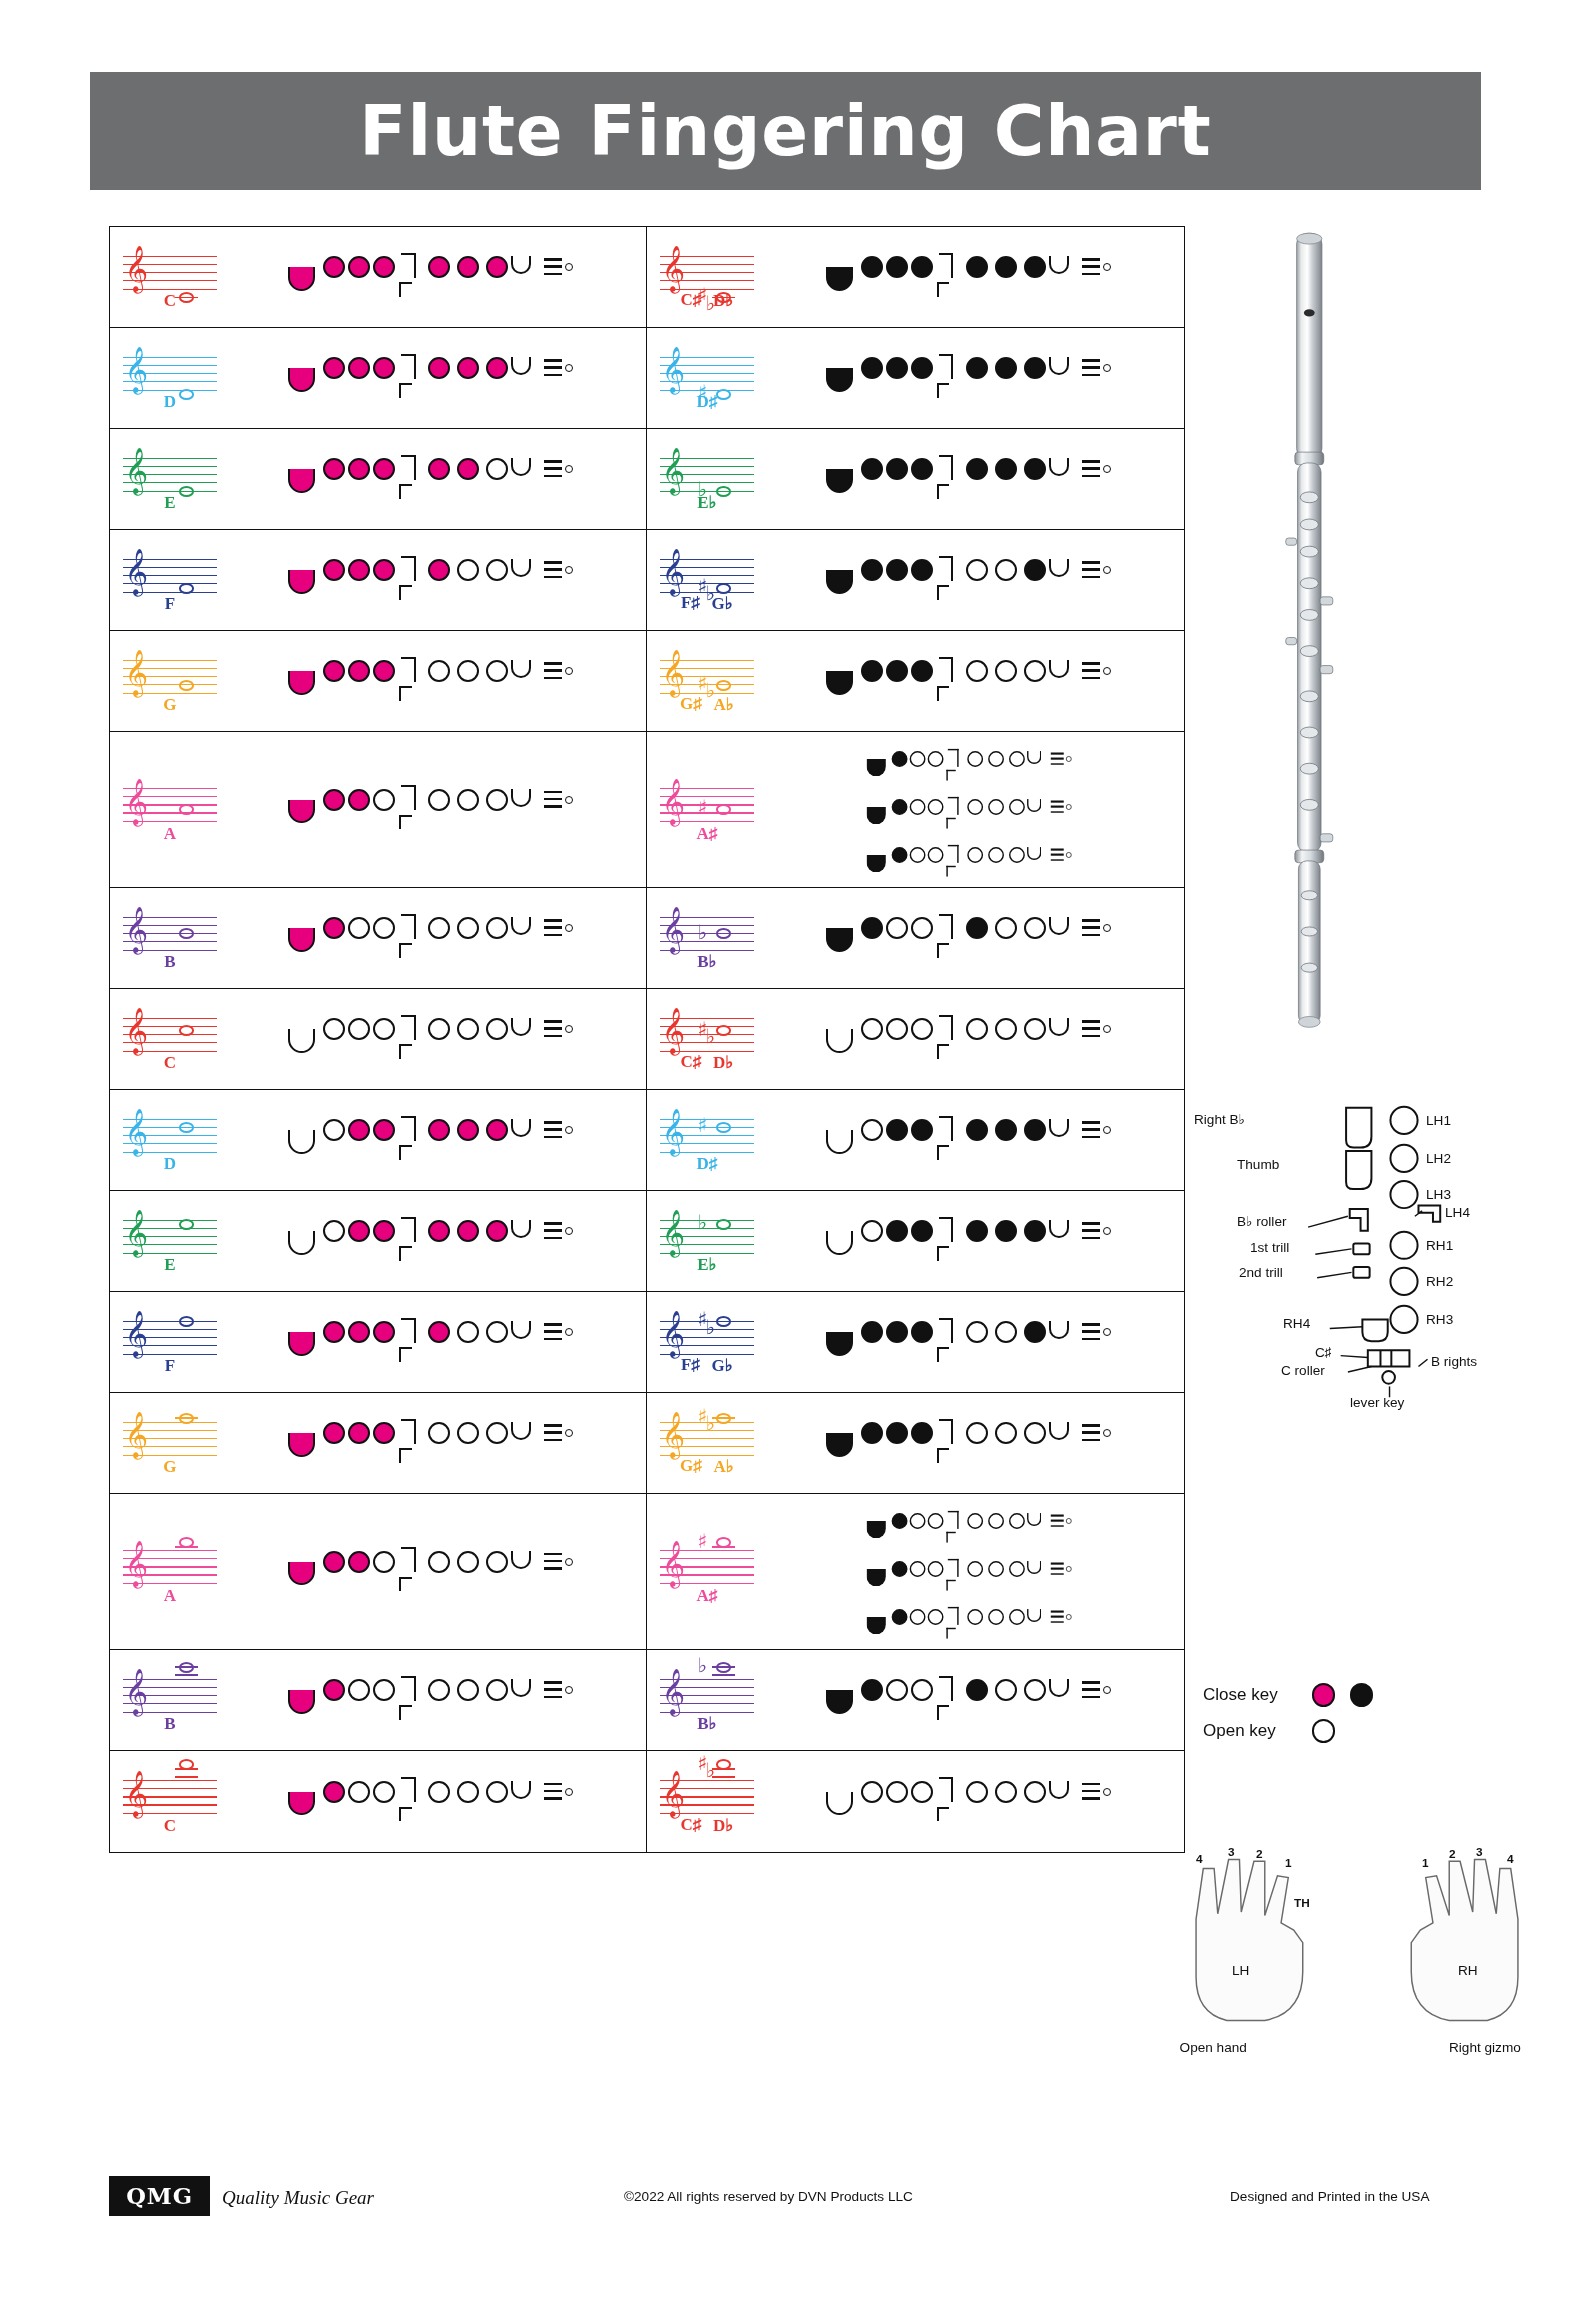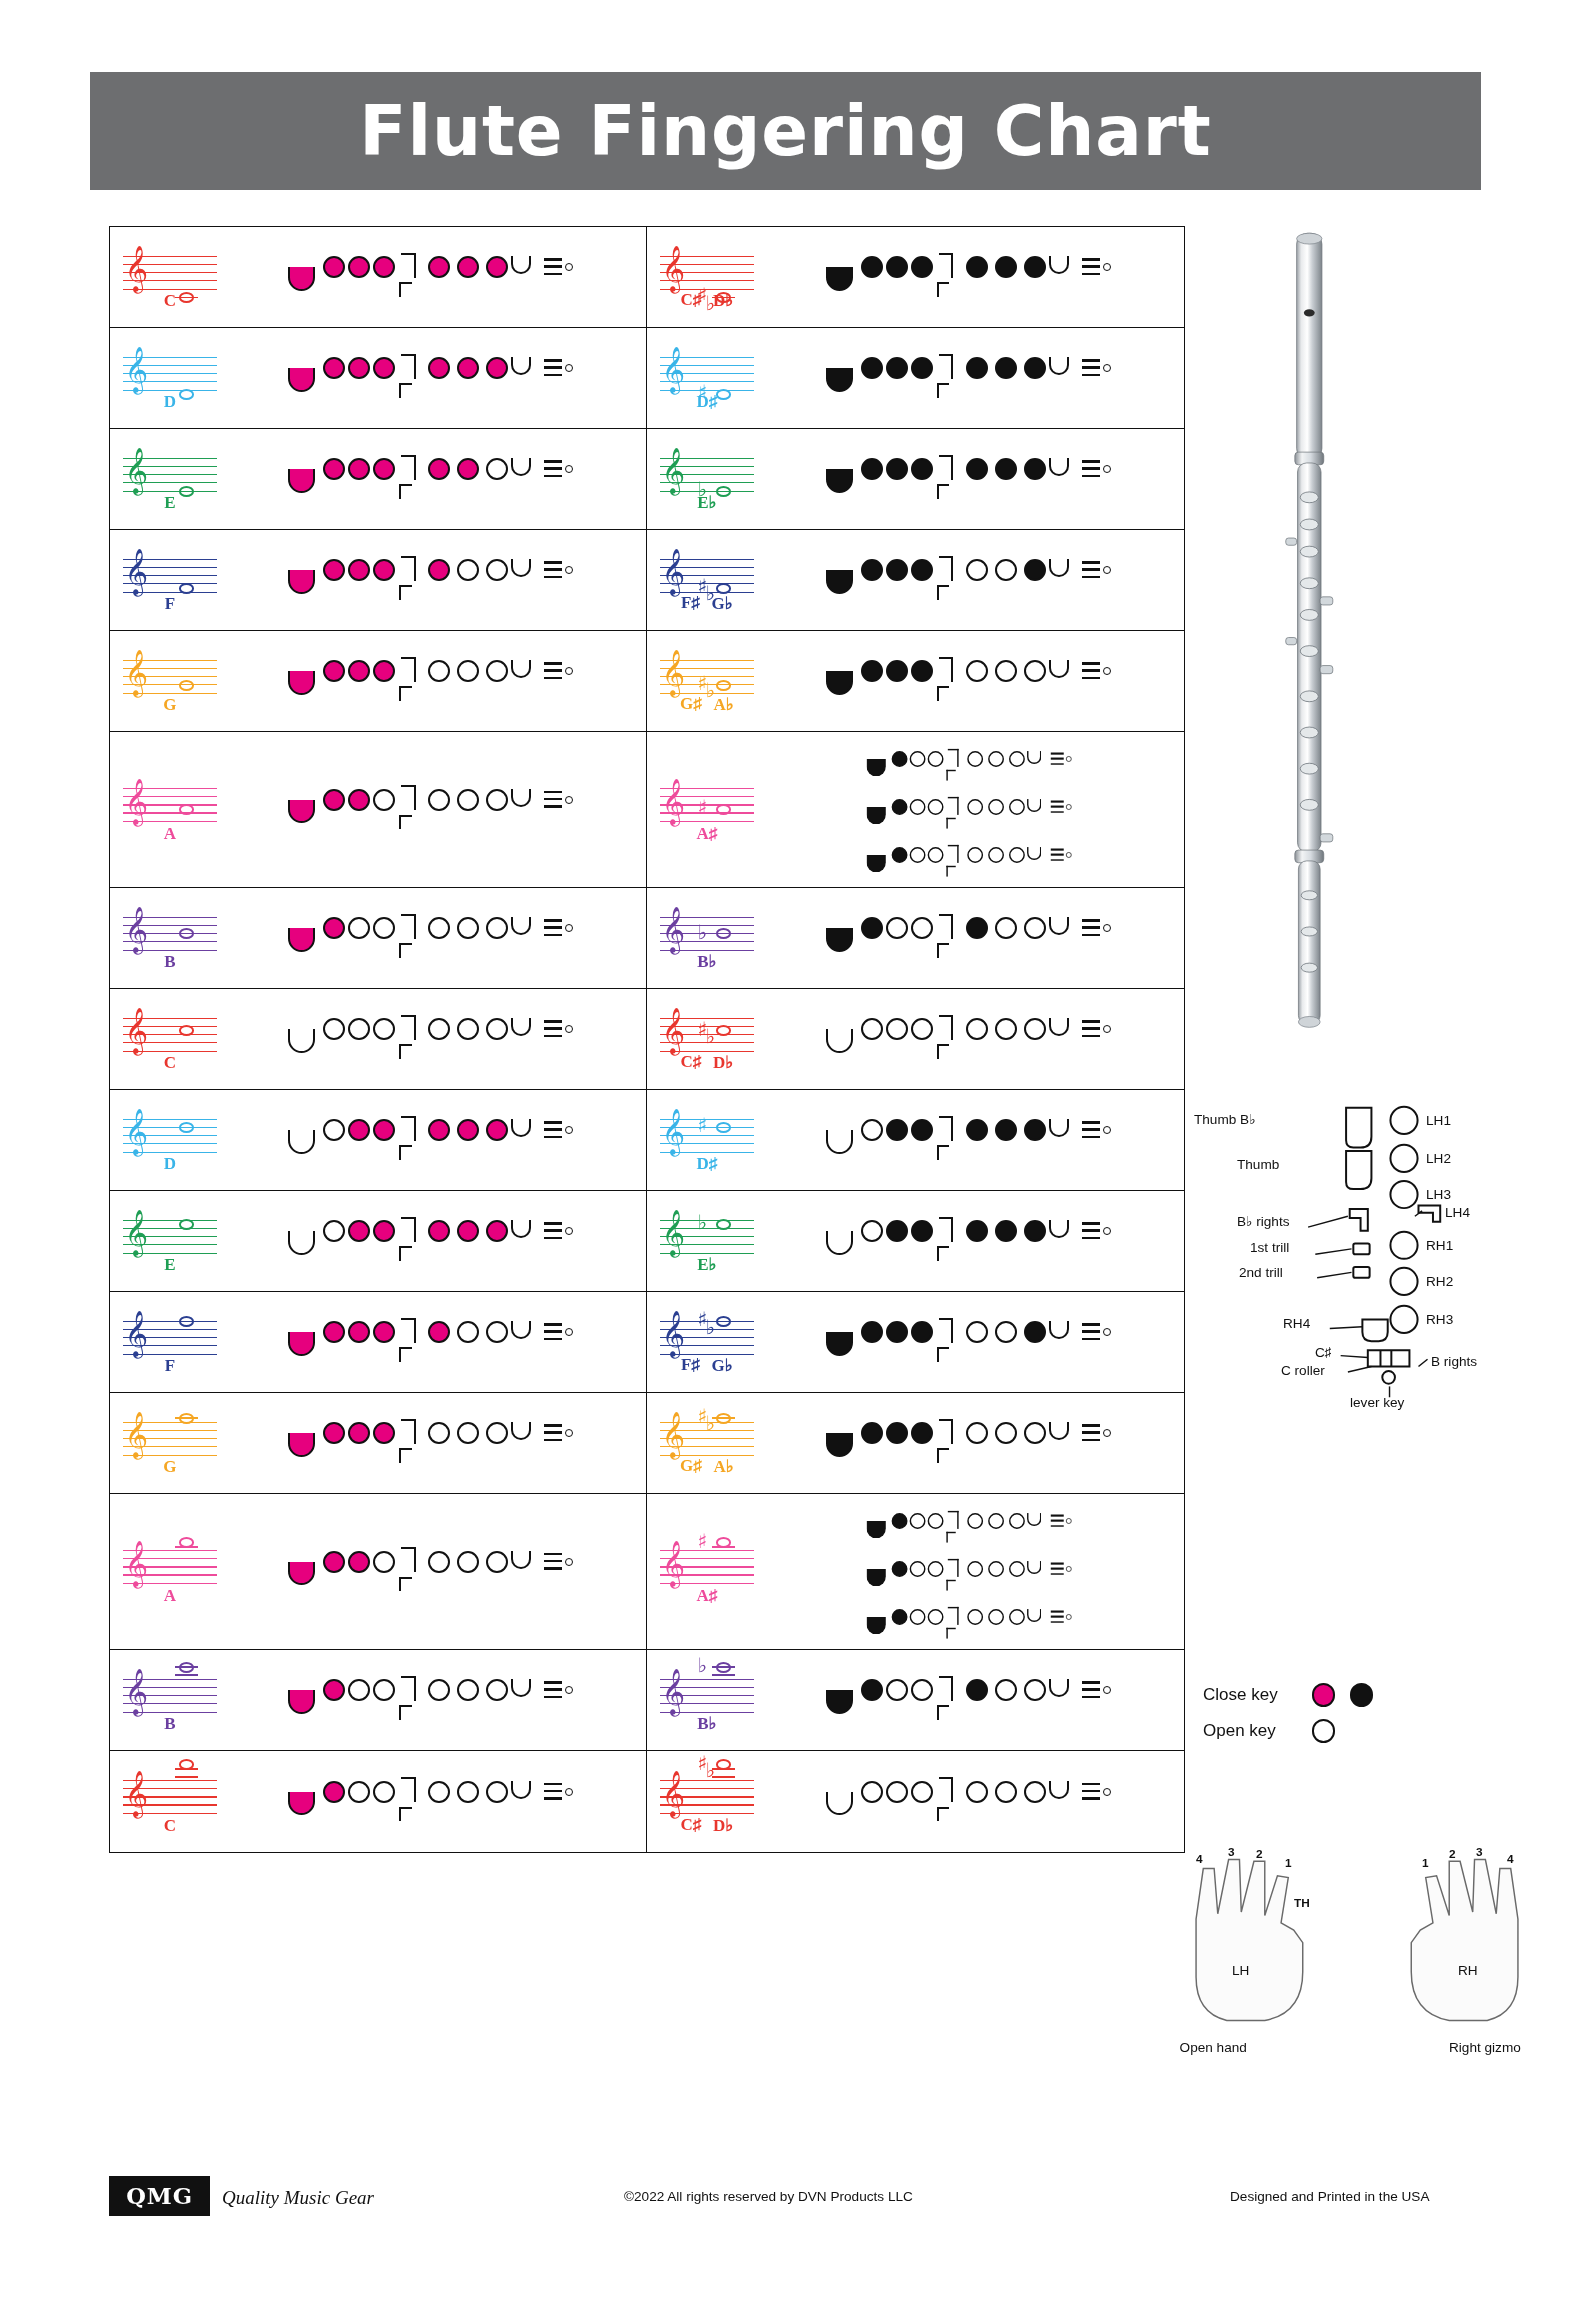--- a/index.html
+++ b/index.html
@@ -1522,23 +1522,23 @@
       <line x1="134" y1="176" x2="174" y2="170"></line>
       <line x1="136" y1="202" x2="174" y2="196"></line>
       <line x1="150" y1="258" x2="186" y2="256"></line>
       <line x1="162" y1="288" x2="192" y2="290"></line>
       <line x1="170" y1="306" x2="196" y2="300"></line>
       <line x1="244" y1="134" x2="252" y2="128"></line>
       <line x1="248" y1="300" x2="258" y2="292"></line>
       <line x1="216" y1="322" x2="216" y2="334"></line>
     </g>
   </svg>
-  <div class="km-label" style="left:0px; top:16.3px;">Thumb B♭</div>
+  <div class="km-label" style="left:0px; top:16.3px;">Right B♭</div>
   <div class="km-label" style="left:43px; top:62px;">Thumb</div>
-  <div class="km-label" style="left:43px; top:118px;">B♭ rights</div>
+  <div class="km-label" style="left:43px; top:118px;">B♭ roller</div>
   <div class="km-label" style="left:56px; top:145px;">1st trill</div>
   <div class="km-label" style="left:45px; top:170px;">2nd trill</div>
   <div class="km-label" style="left:89px; top:221px;">RH4</div>
   <div class="km-label" style="left:121px; top:250px;">C♯</div>
   <div class="km-label" style="left:87px; top:268px;">C roller</div>
   <div class="km-label" style="left:232px; top:18px;">LH1</div>
   <div class="km-label" style="left:232px; top:56px;">LH2</div>
   <div class="km-label" style="left:232px; top:92px;">LH3</div>
   <div class="km-label" style="left:251px; top:110px;">LH4</div>
   <div class="km-label" style="left:232px; top:143px;">RH1</div>

